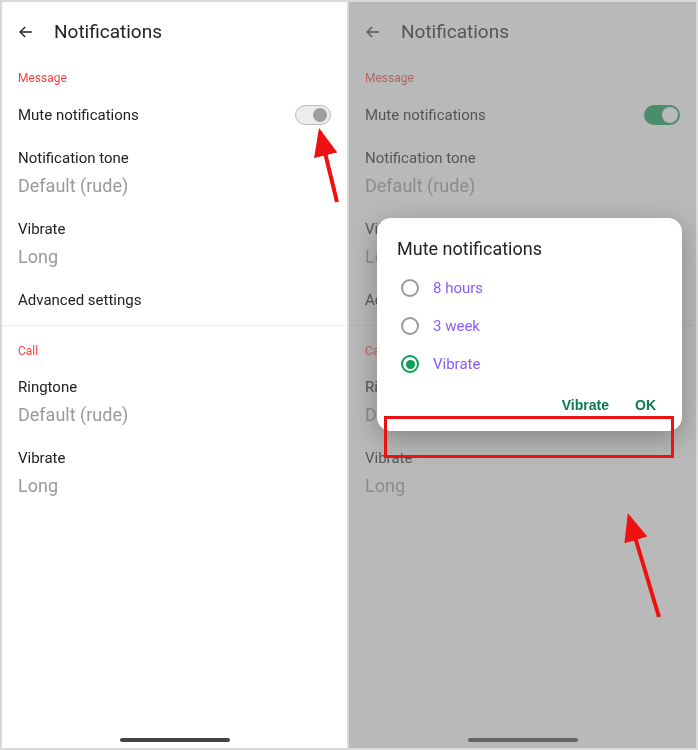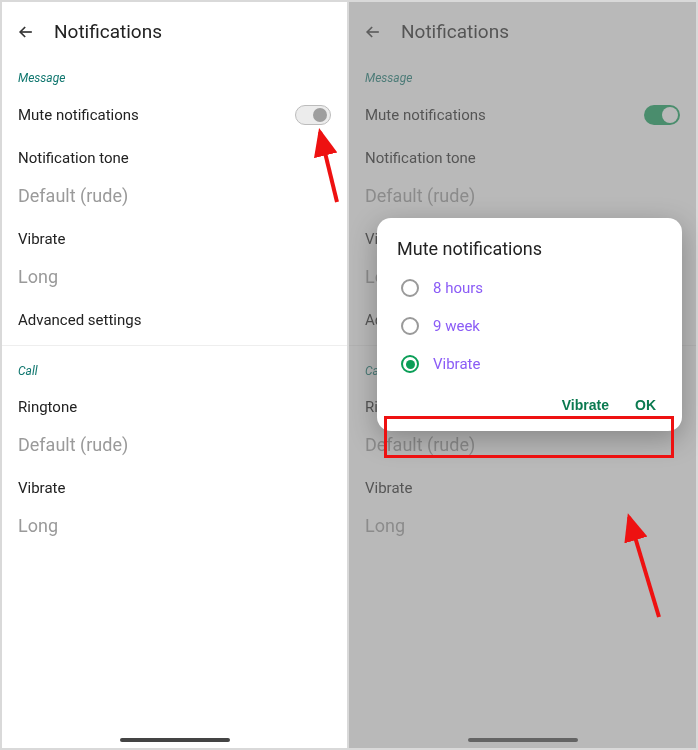--- a/index.html
+++ b/index.html
@@ -46,31 +46,30 @@
     color: #333;
     cursor: pointer;
   }
   .title {
     font-size: 19px;
     color: #222;
     font-weight: 400;
   }
   .section-label {
     font-size: 12px;
-    color: #0f766e;
+    color: #ef4444;
     padding: 14px 16px 8px 16px;
-    font-style: italic;
   }
   .row {
     padding: 12px 16px;
     display: flex;
     align-items: center;
     justify-content: space-between;
   }
-  .row-col { flex-direction: column; align-items: flex-start; gap: 18px; }
+  .row-col { flex-direction: column; align-items: flex-start; gap: 8px; }
   .row-label {
     font-size: 15px;
     color: #222;
   }
   .row-sub {
     font-size: 18px;
     color: #9a9a9a;
   }
   .divider {
     height: 1px;
@@ -311,21 +310,21 @@
 
     <div class="dialog">
       <div class="dialog-title">Mute notifications</div>
 
       <div class="radio-row">
         <div class="radio"></div>
         <div class="radio-label">8 hours</div>
       </div>
       <div class="radio-row">
         <div class="radio"></div>
-        <div class="radio-label">9 week</div>
+        <div class="radio-label">3 week</div>
       </div>
       <div class="radio-row">
         <div class="radio selected">
             <div class="dot"></div>
           </div>
         <div class="radio-label">Vibrate</div>
       </div>
 
       <div class="dialog-actions">
         <button class="dialog-btn">Vibrate</button>

